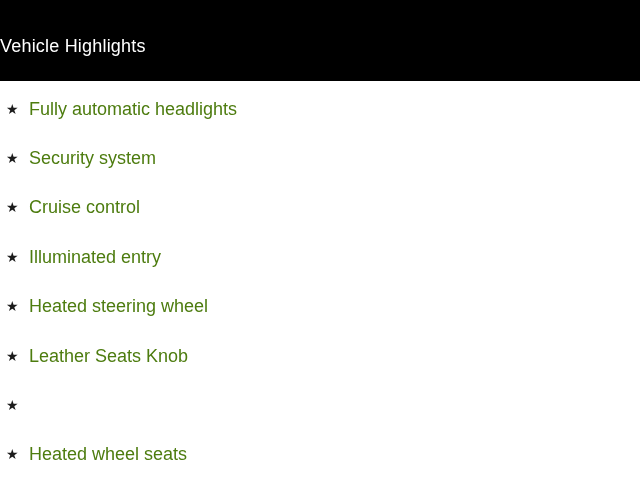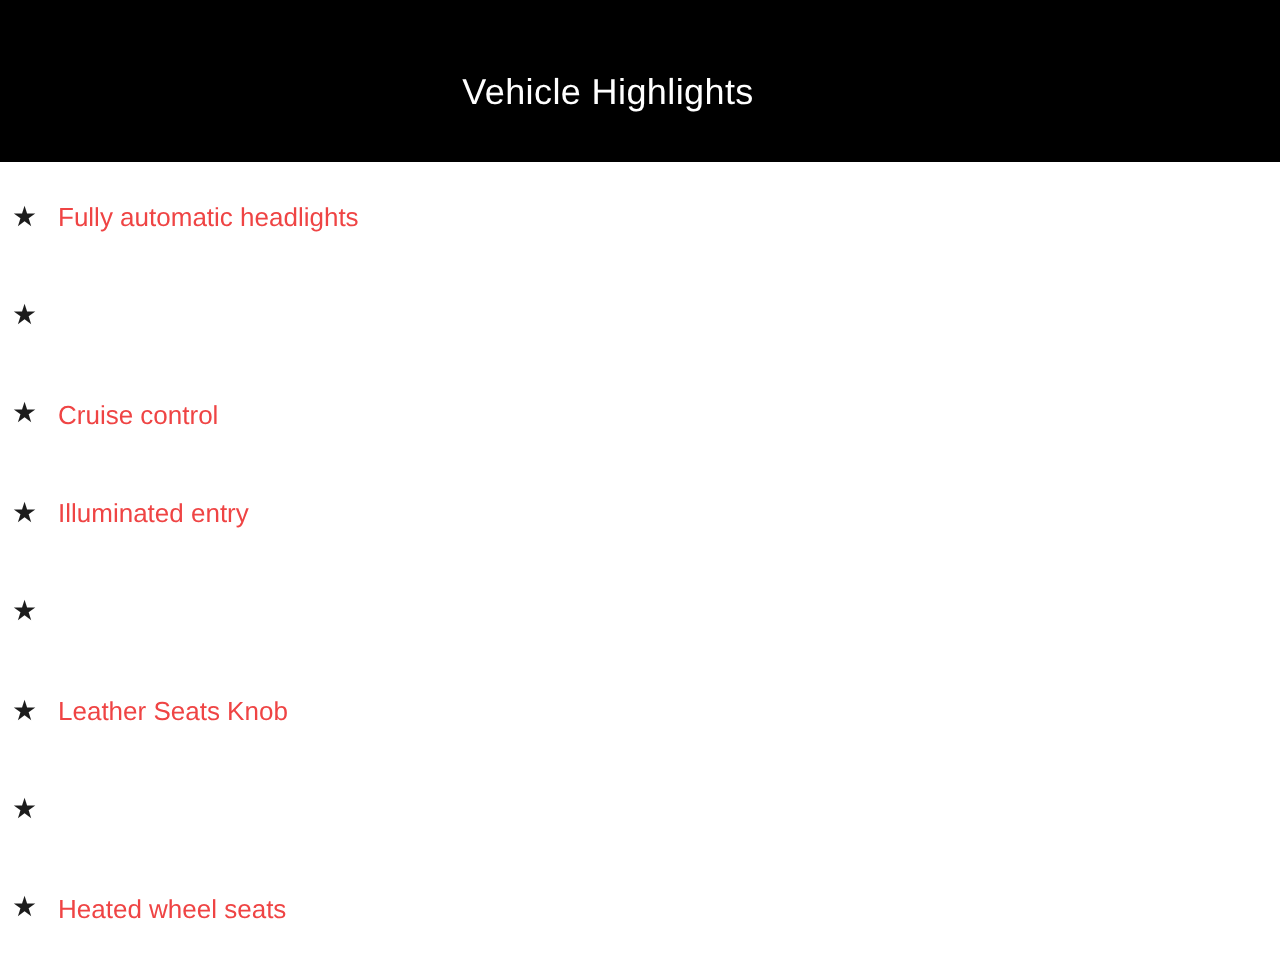--- a/index.html
+++ b/index.html
@@ -10,21 +10,21 @@
       background: #ffffff;
       font-family: "Liberation Sans", sans-serif;
       overflow: hidden;
     }
     .header {
       width: 100%;
       height: 81px;
       background: #000000;
       display: flex;
       align-items: center;
-      justify-content: center;
+      justify-content: flex-start;
       padding: 10px 32px 0 0;
     }
     .header-title {
       color: #ffffff;
       font-size: 18px;
       line-height: 1;
       letter-spacing: 0.2px;
     }
     .highlights-list {
       list-style: none;
@@ -38,50 +38,52 @@
     }
     .star {
       flex: 0 0 23px;
       width: 23px;
       font-family: "DejaVu Sans", sans-serif;
       font-size: 14px;
       line-height: 1;
       color: #1c1c1c;
     }
     .label {
-      font-size: 13px;
+      font-size: 18px;
       line-height: 1;
-      color: #ef4444;
+      color: #4d7c0f;
     }
   </style>
 </head>
 <body>
 
 <header class="header">
   <span class="header-title">Vehicle Highlights</span>
 </header>
 
 <ul class="highlights-list">
   <li class="highlight-item">
     <span class="star">★</span>
     <span class="label">Fully automatic headlights</span>
   </li>
   <li class="highlight-item">
     <span class="star">★</span>
+    <span class="label">Security system</span>
   </li>
   <li class="highlight-item">
     <span class="star">★</span>
     <span class="label">Cruise control</span>
   </li>
   <li class="highlight-item">
     <span class="star">★</span>
     <span class="label">Illuminated entry</span>
   </li>
   <li class="highlight-item">
     <span class="star">★</span>
+    <span class="label">Heated steering wheel</span>
   </li>
   <li class="highlight-item">
     <span class="star">★</span>
     <span class="label">Leather Seats Knob</span>
   </li>
   <li class="highlight-item">
     <span class="star">★</span>
   </li>
   <li class="highlight-item">
     <span class="star">★</span>

